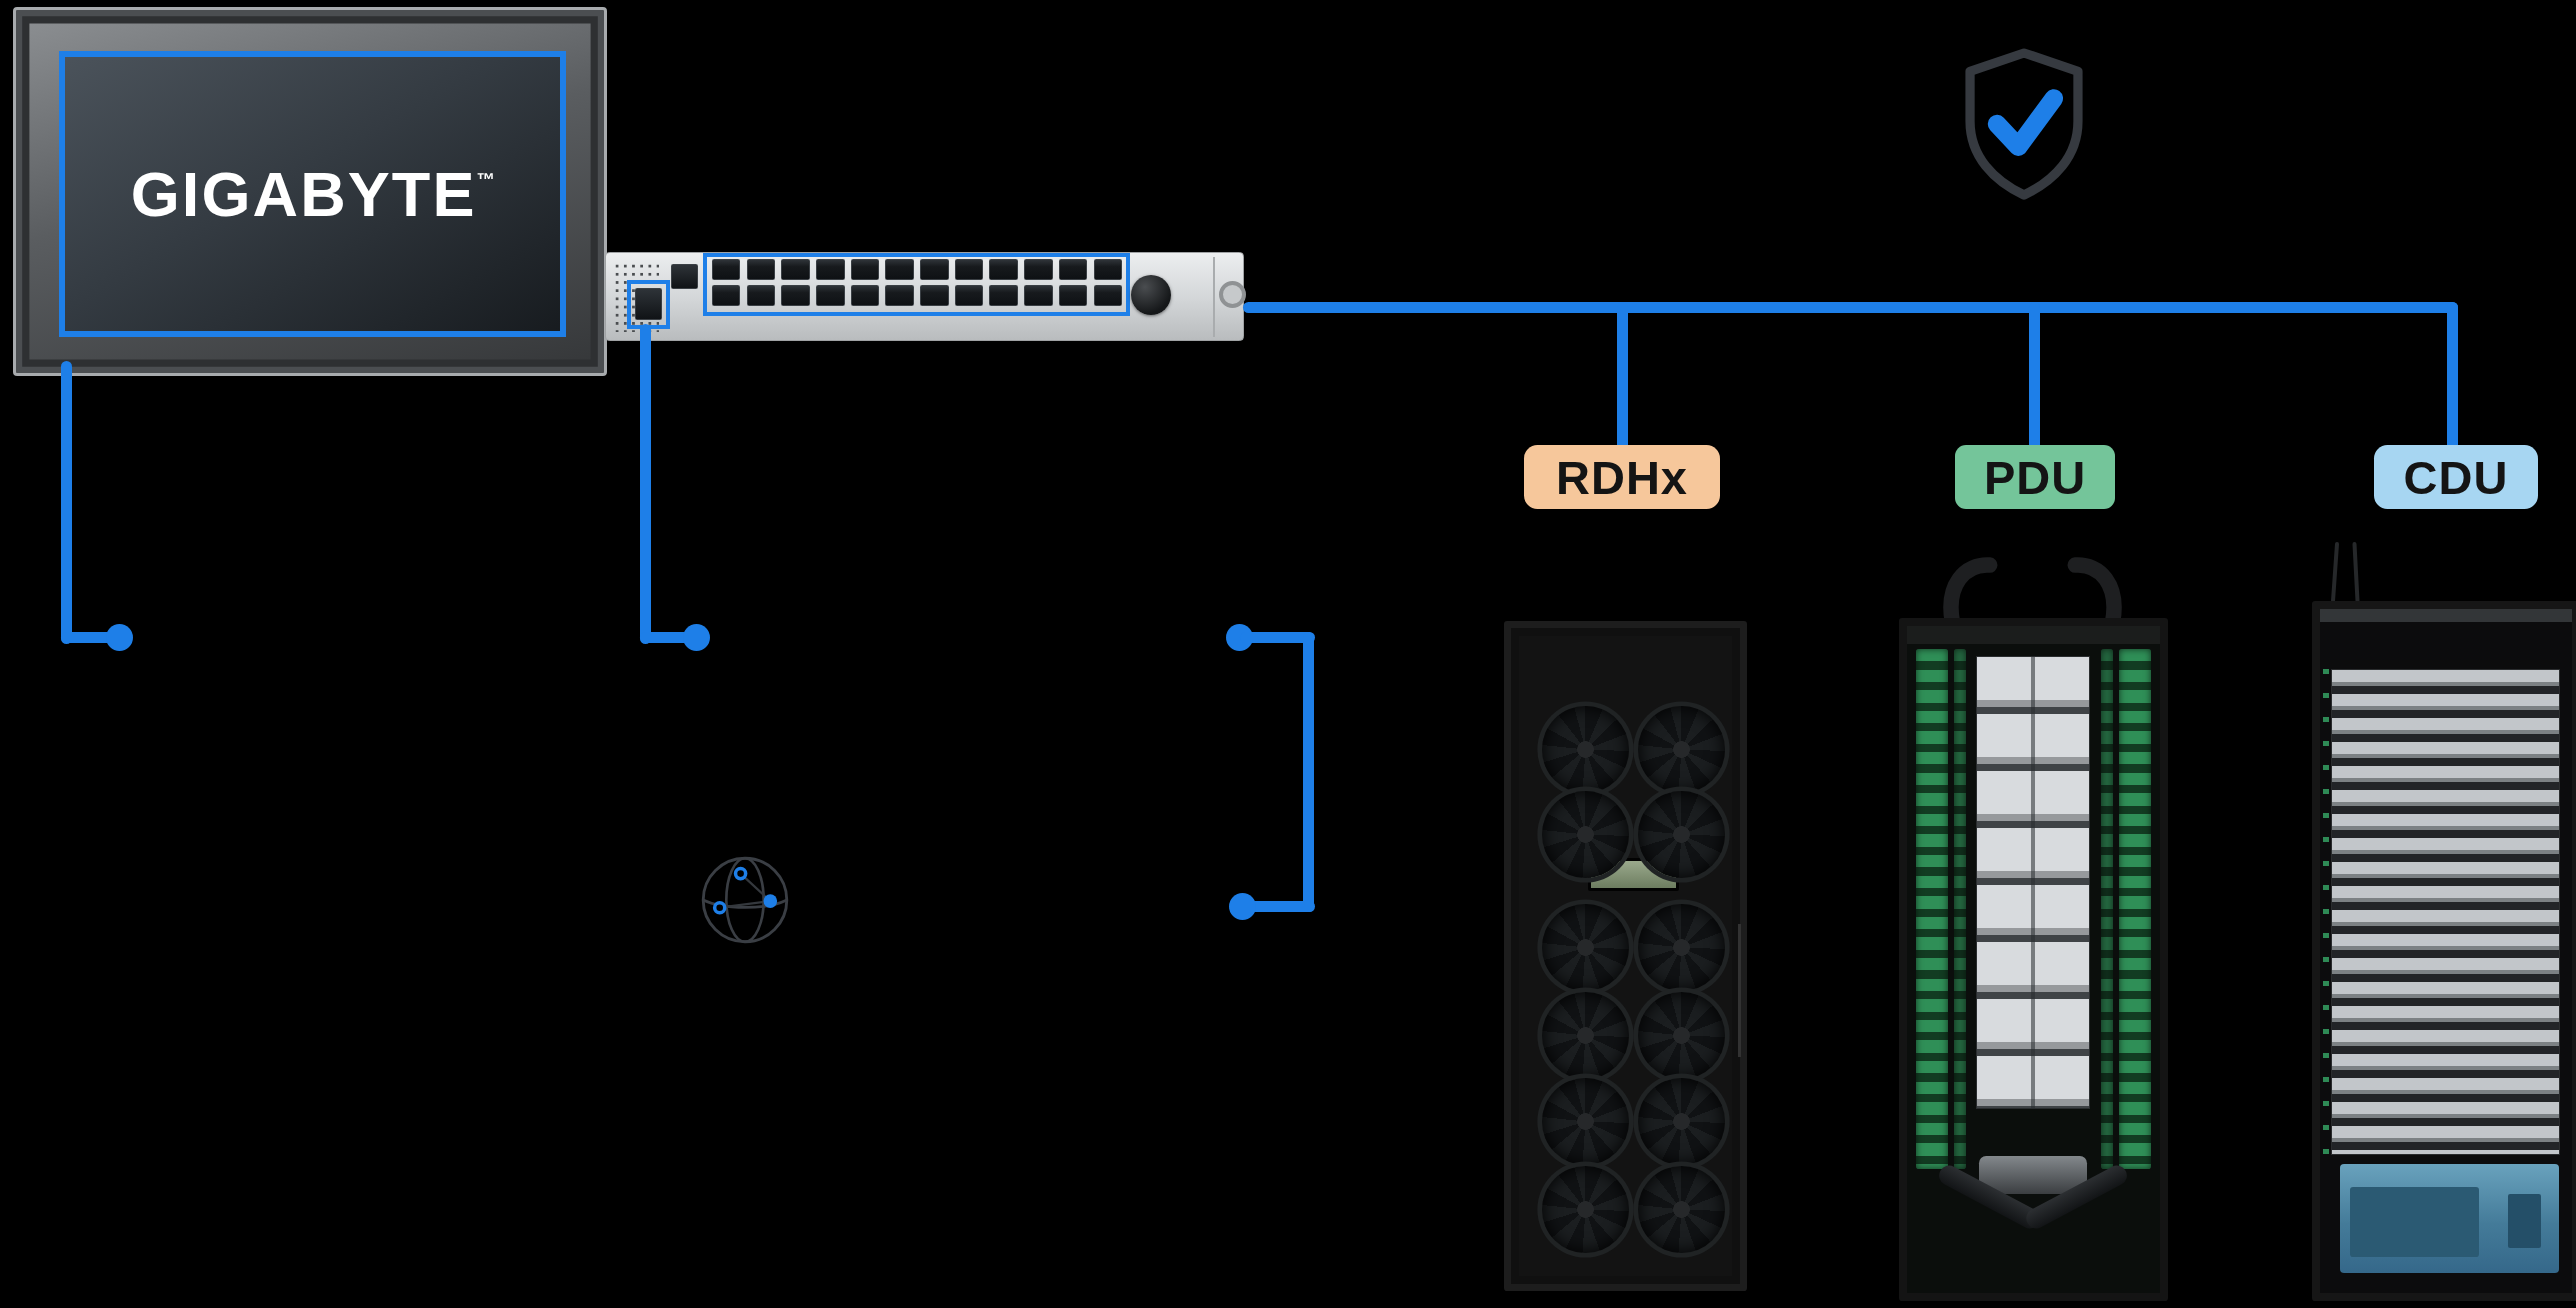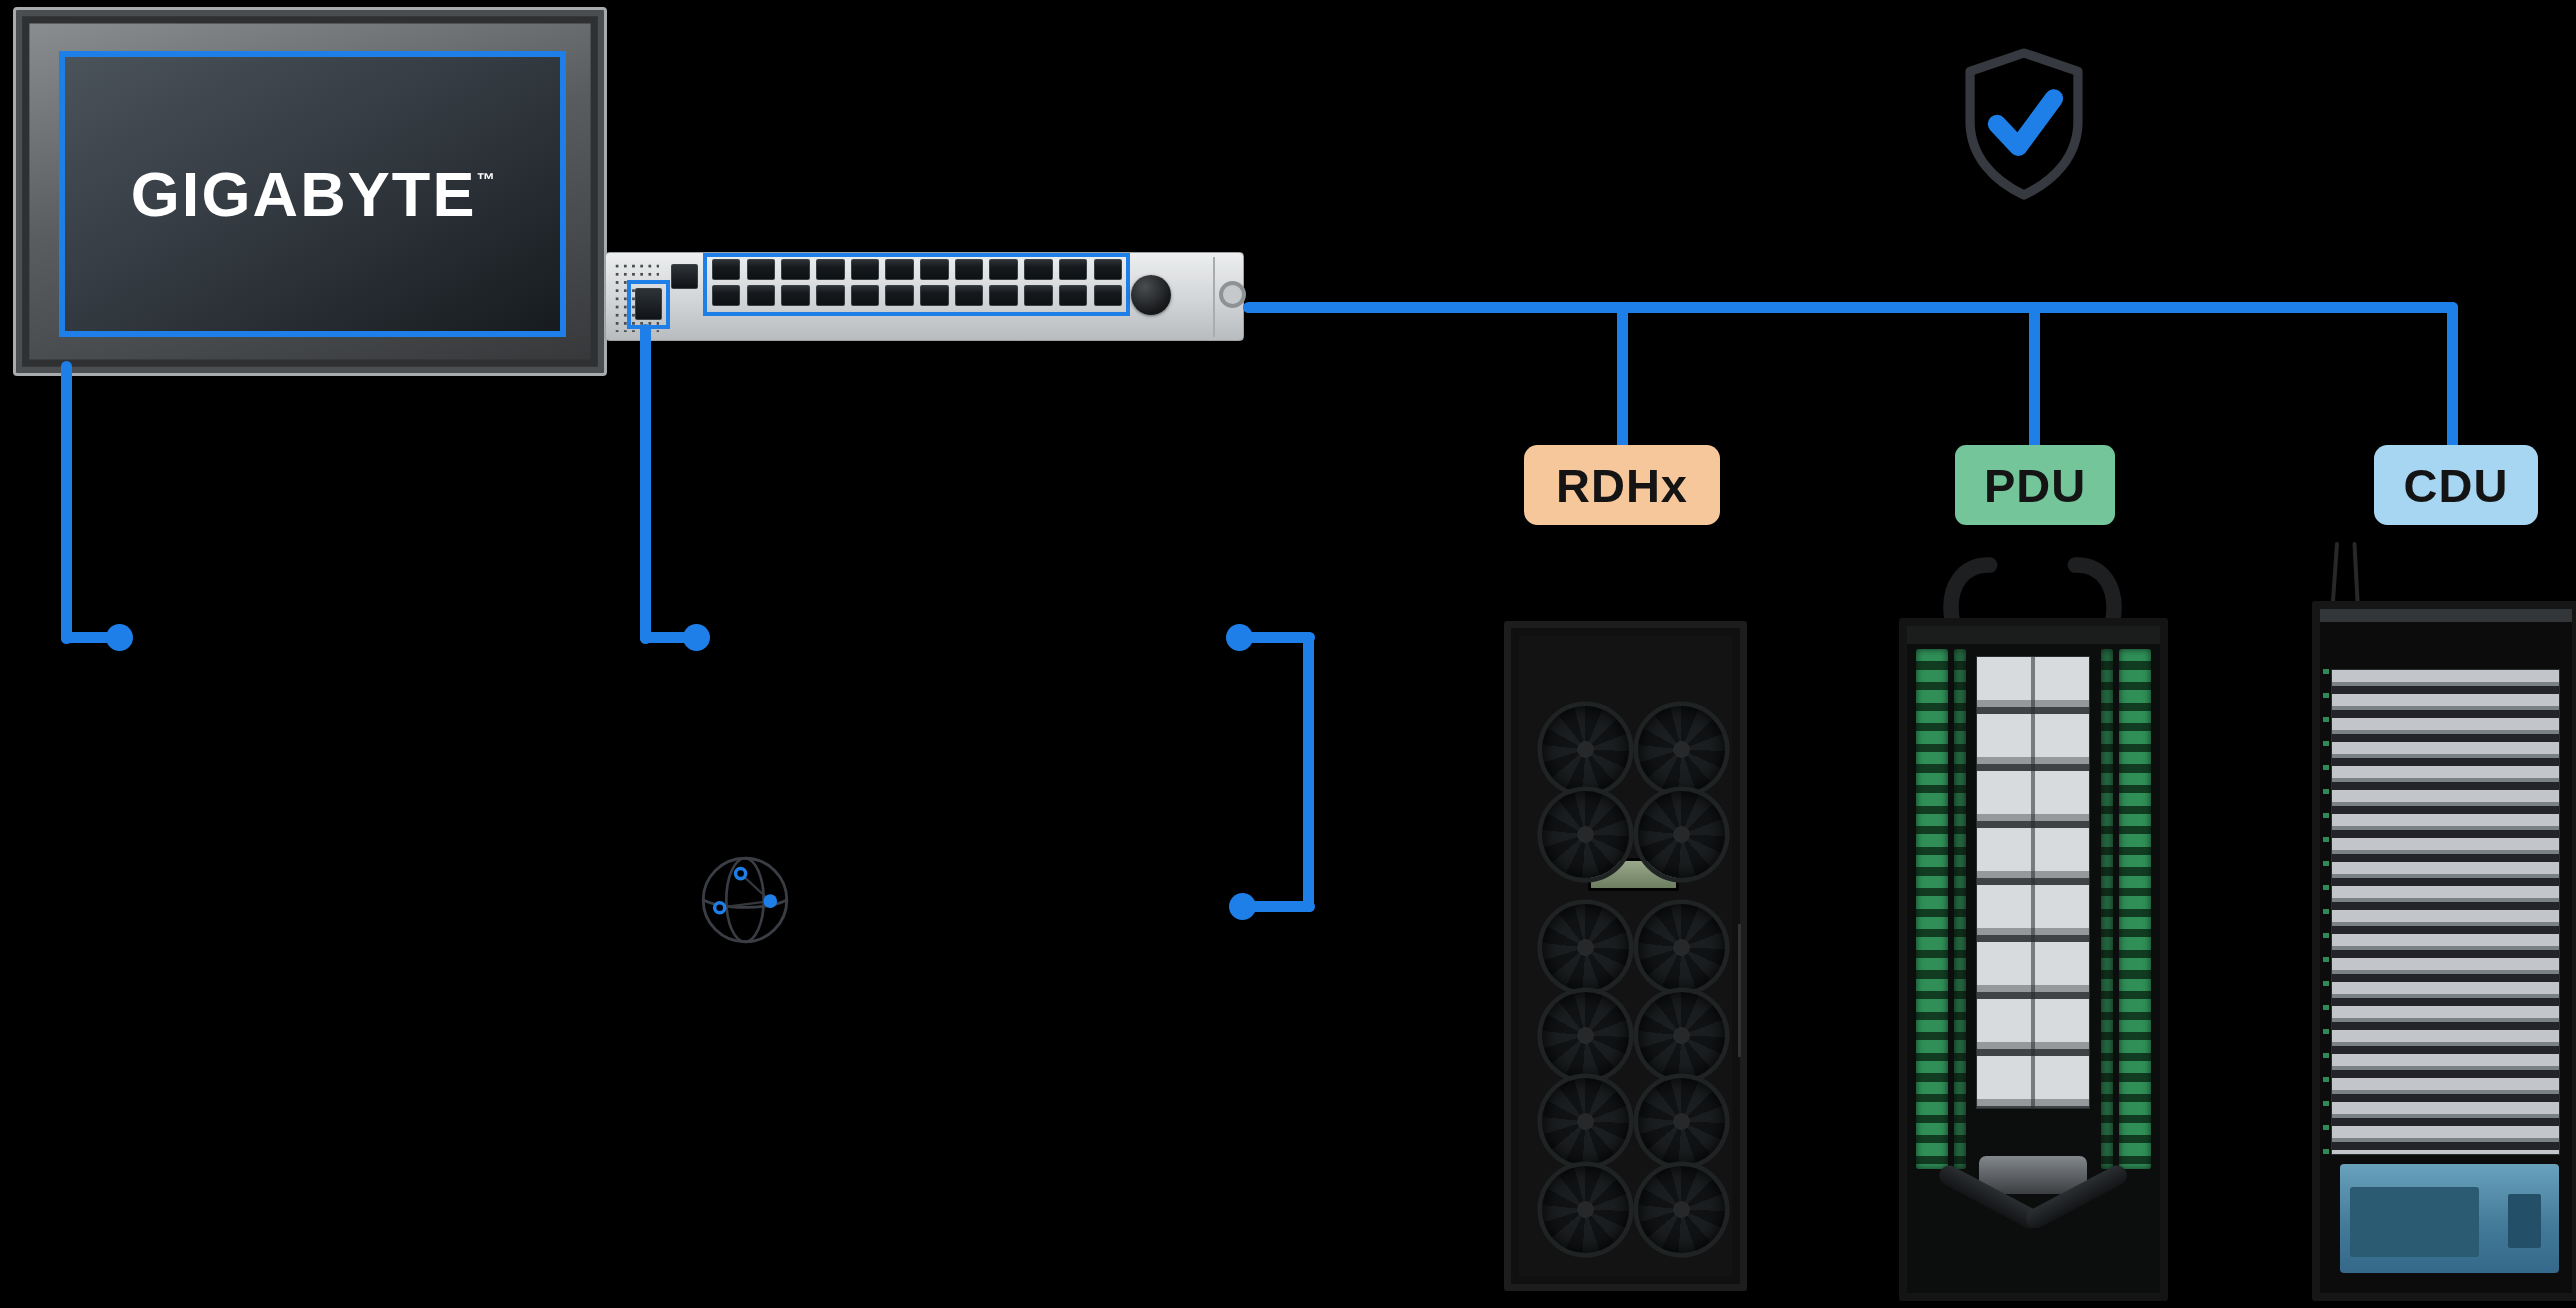--- a/index.html
+++ b/index.html
@@ -58,21 +58,21 @@
   .switch-screw{position:absolute;left:613px;top:28px;width:27px;height:27px;border-radius:50%;
     background:#c6c9cb;border:4.6px solid #8f9294;}
 
   
   .shield{position:absolute;left:1953px;top:44px;width:142px;height:160px;}
 
   
   .globe{position:absolute;left:690px;top:845px;width:110px;height:110px;}
 
   
-  .badge{position:absolute;height:80px;border-radius:13.4px;display:flex;align-items:center;
+  .badge{position:absolute;height:64px;border-radius:13.4px;display:flex;align-items:center;
     justify-content:center;font-weight:bold;font-size:47px;color:var(--badge-text);letter-spacing:1px;}
   .badge-rdhx{left:1524px;top:445px;width:196px;background:var(--badge-rdhx-bg);}
   .badge-pdu{left:1955px;top:445px;width:160px;background:var(--badge-pdu-bg);border-radius:11px;}
   .badge-cdu{left:2374px;top:445px;width:164px;background:var(--badge-cdu-bg);}
 
   
   .rdhx{position:absolute;left:1504px;top:621px;width:243px;height:670px;
     background:#101010;border:7.2px solid #1d1d1d;border-radius:3.1px;}
   .rdhx-panel{position:absolute;left:8.2px;top:8.2px;right:8.2px;bottom:8.2px;background:#131313;}
   .fan{position:absolute;width:87px;height:87px;border-radius:50%;

